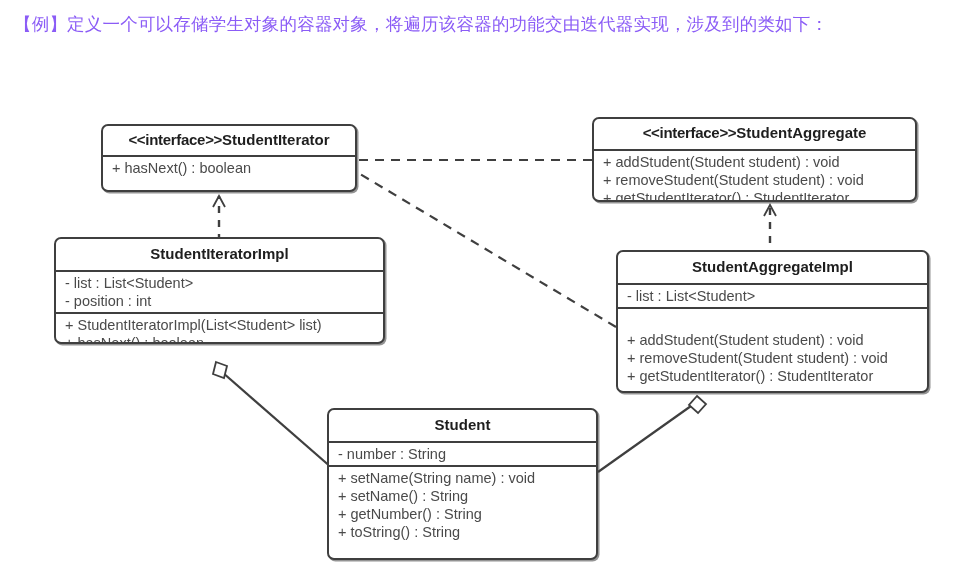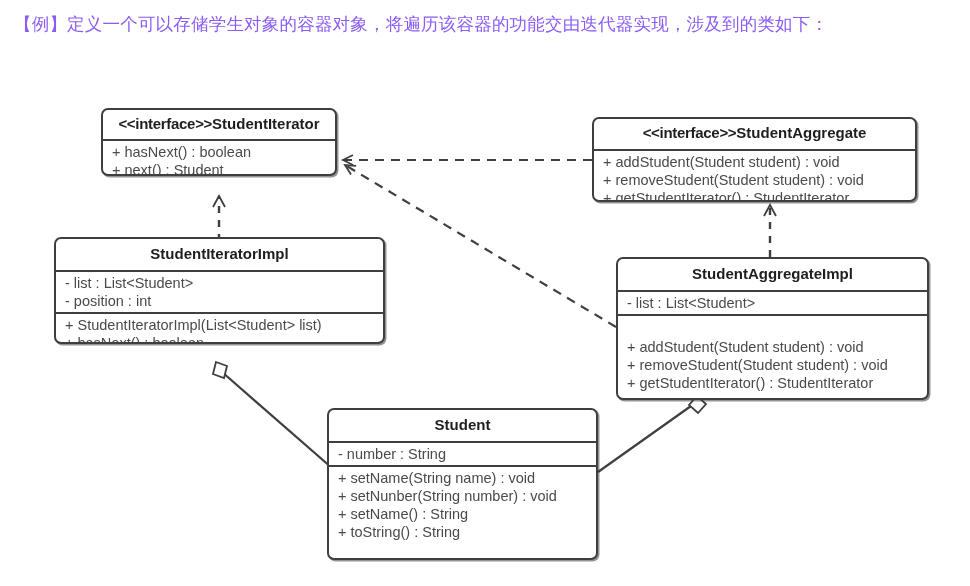--- a/index.html
+++ b/index.html
@@ -82,24 +82,24 @@
     line-height: 18px;
     color: #4a4a4a;
     padding: 0 6px 0 9px;
     white-space: nowrap;
   }
   .spacer-row {
     height: 20px;
   }
 
   
-  #box-student-iterator        { left: 101px; top: 108px; width: 236px; height: 68px; }
+  #box-student-iterator        { left: 101px; top: 124px; width: 256px; height: 68px; }
   #box-student-aggregate       { left: 592px; top: 117px; width: 325px; height: 85px; }
   #box-student-iterator-impl   { left: 54px;  top: 237px; width: 331px; height: 107px; }
-  #box-student-aggregate-impl  { left: 616px; top: 257px; width: 313px; height: 143px; }
+  #box-student-aggregate-impl  { left: 616px; top: 250px; width: 313px; height: 143px; }
   #box-student                 { left: 327px; top: 408px; width: 271px; height: 152px; }
 
   #box-student-iterator .uml-title      { padding-top: 6px; padding-bottom: 7px; }
   #box-student-aggregate .uml-title     { padding-top: 6px; }
 </style>
 </head>
 <body>
 
 <div id="intro-paragraph">【例】定义一个可以存储学生对象的容器对象，将遍历该容器的功能交由迭代器实现，涉及到的类如下：</div>
 
@@ -148,21 +148,20 @@
     </g>
   </svg>
 
   <div class="uml-box" id="box-student-iterator">
     <div class="uml-title">
       <span class="stereo">&lt;&lt;interface&gt;&gt;</span><span>StudentIterator</span>
     </div>
     <div class="uml-sep"></div>
     <div class="uml-compartment">
       <div class="uml-member">+ hasNext()   : boolean</div>
-      <div class="uml-member">+ next() : Student</div>
     </div>
   </div>
 
   <div class="uml-box" id="box-student-aggregate">
     <div class="uml-title">
       <span class="stereo">&lt;&lt;interface&gt;&gt;</span><span>StudentAggregate</span>
     </div>
     <div class="uml-sep"></div>
     <div class="uml-compartment">
       <div class="uml-member">+ addStudent(Student student) : void</div>
@@ -203,19 +202,19 @@
 
   <div class="uml-box" id="box-student">
     <div class="uml-title">Student</div>
     <div class="uml-sep"></div>
     <div class="uml-compartment">
       <div class="uml-member">- number : String</div>
     </div>
     <div class="uml-sep"></div>
     <div class="uml-compartment">
       <div class="uml-member">+ setName(String name) : void</div>
-      <div class="uml-member">+ setNunber(String number) : void</div>
       <div class="uml-member">+ setName() : String</div>
+      <div class="uml-member">+ getNumber() : String</div>
       <div class="uml-member">+ toString() : String</div>
     </div>
   </div>
 
 </div>
 
 </body></html>

